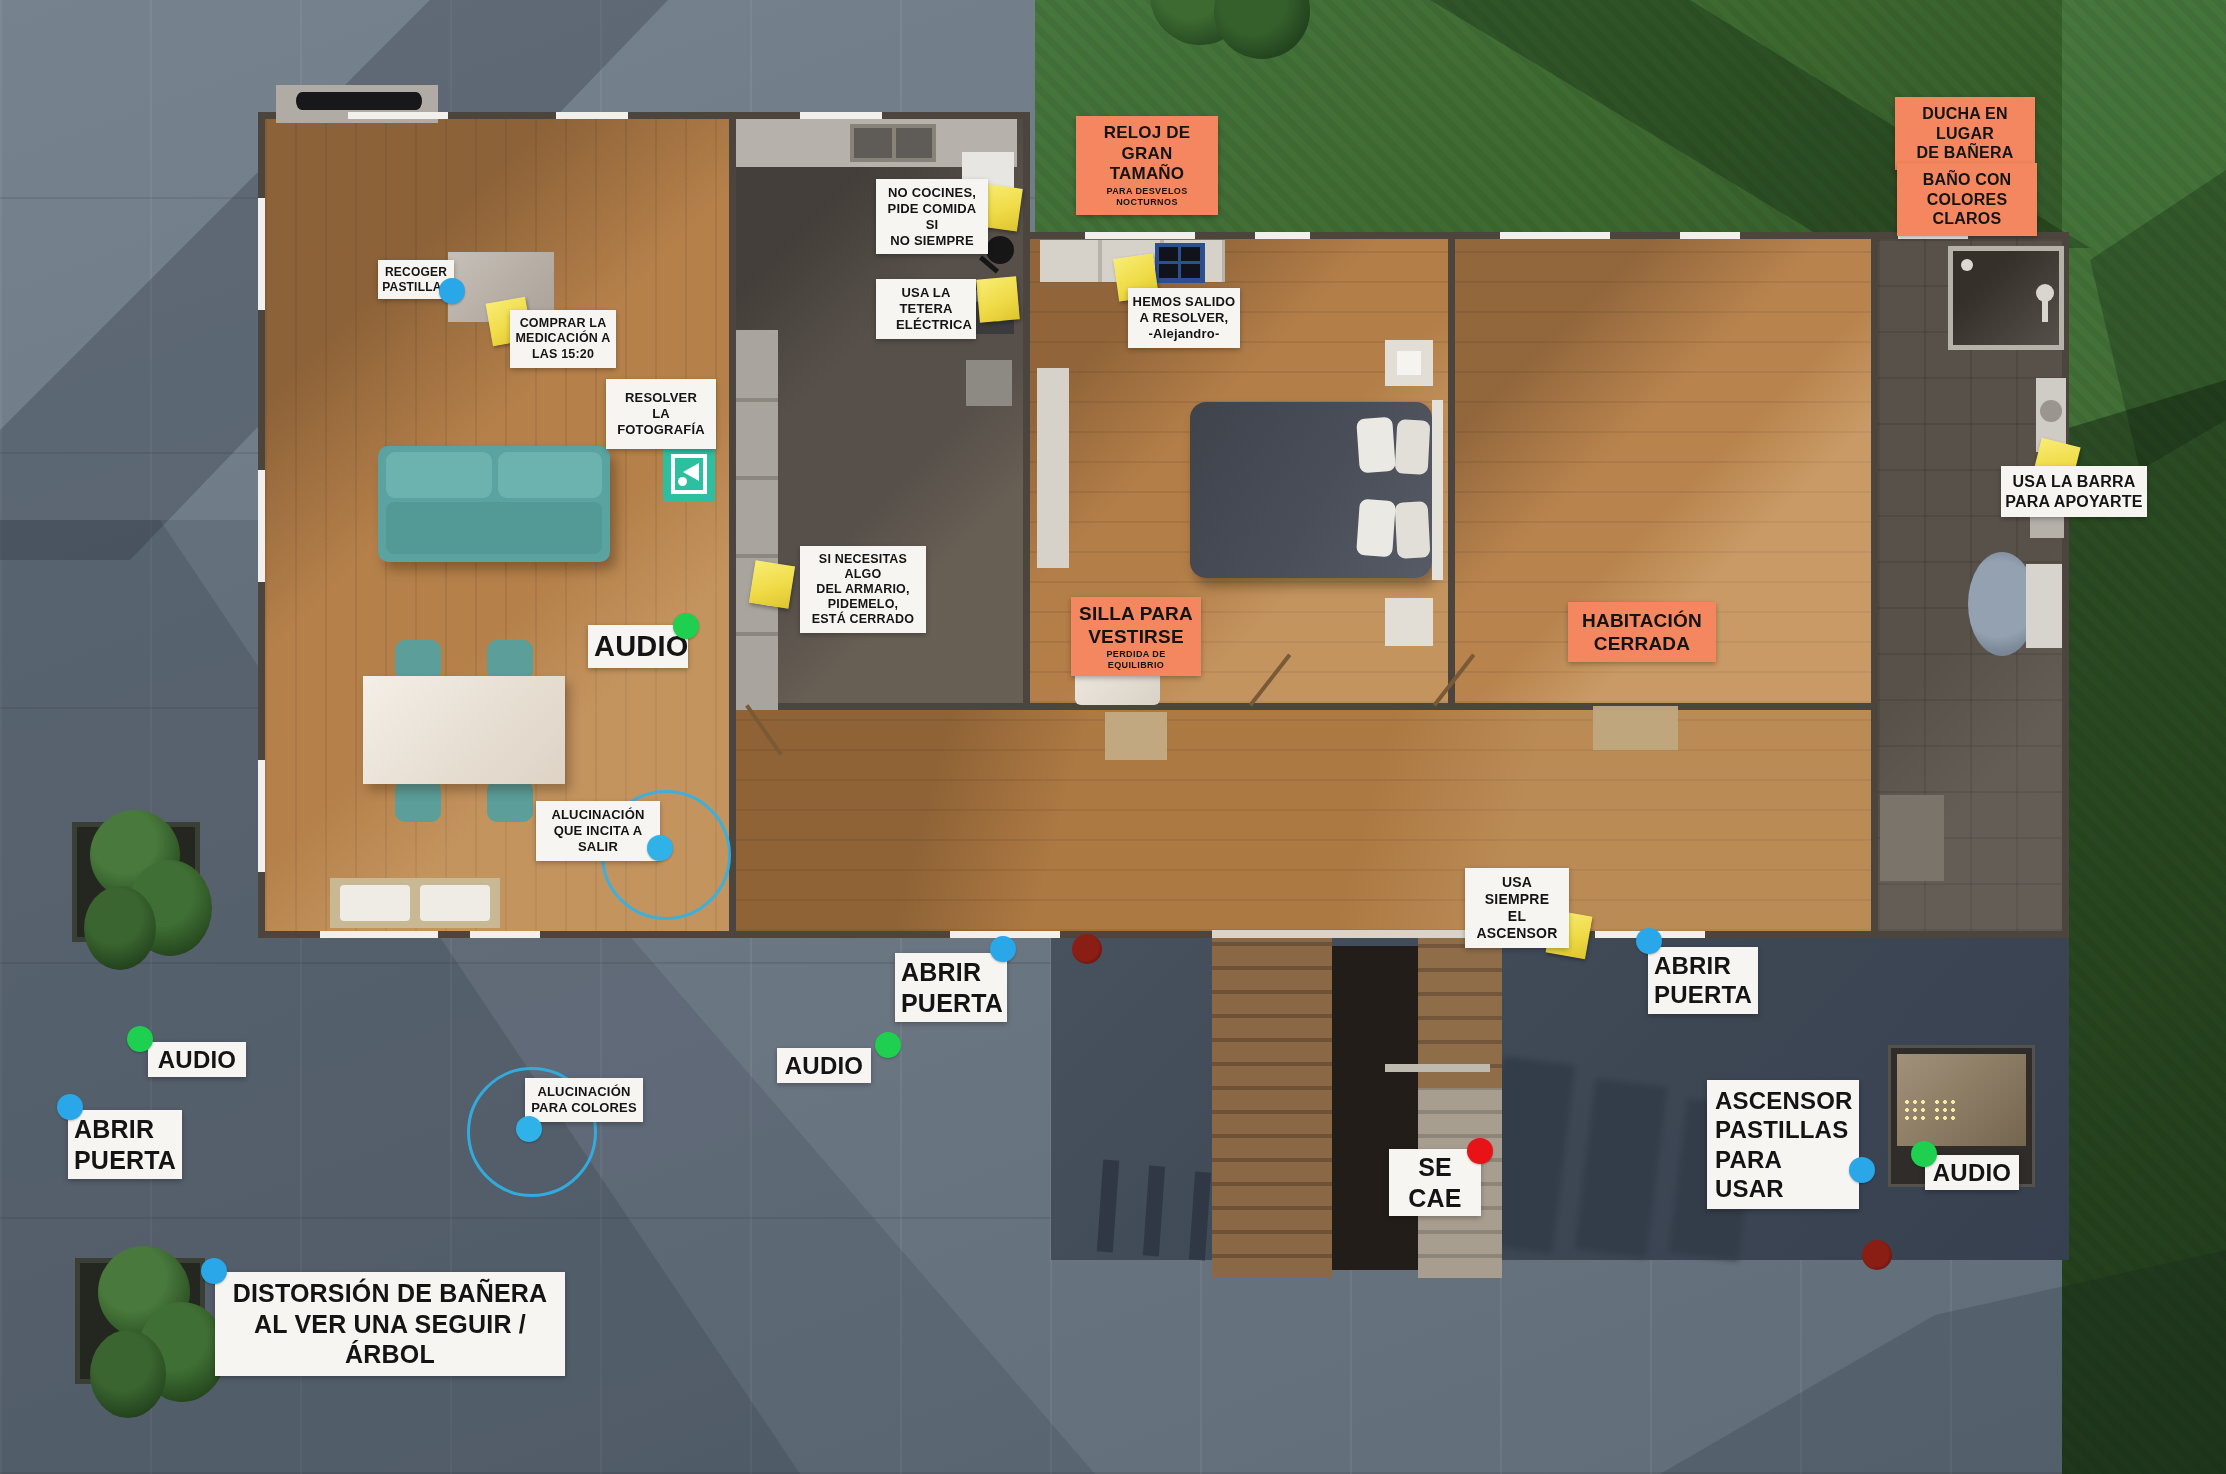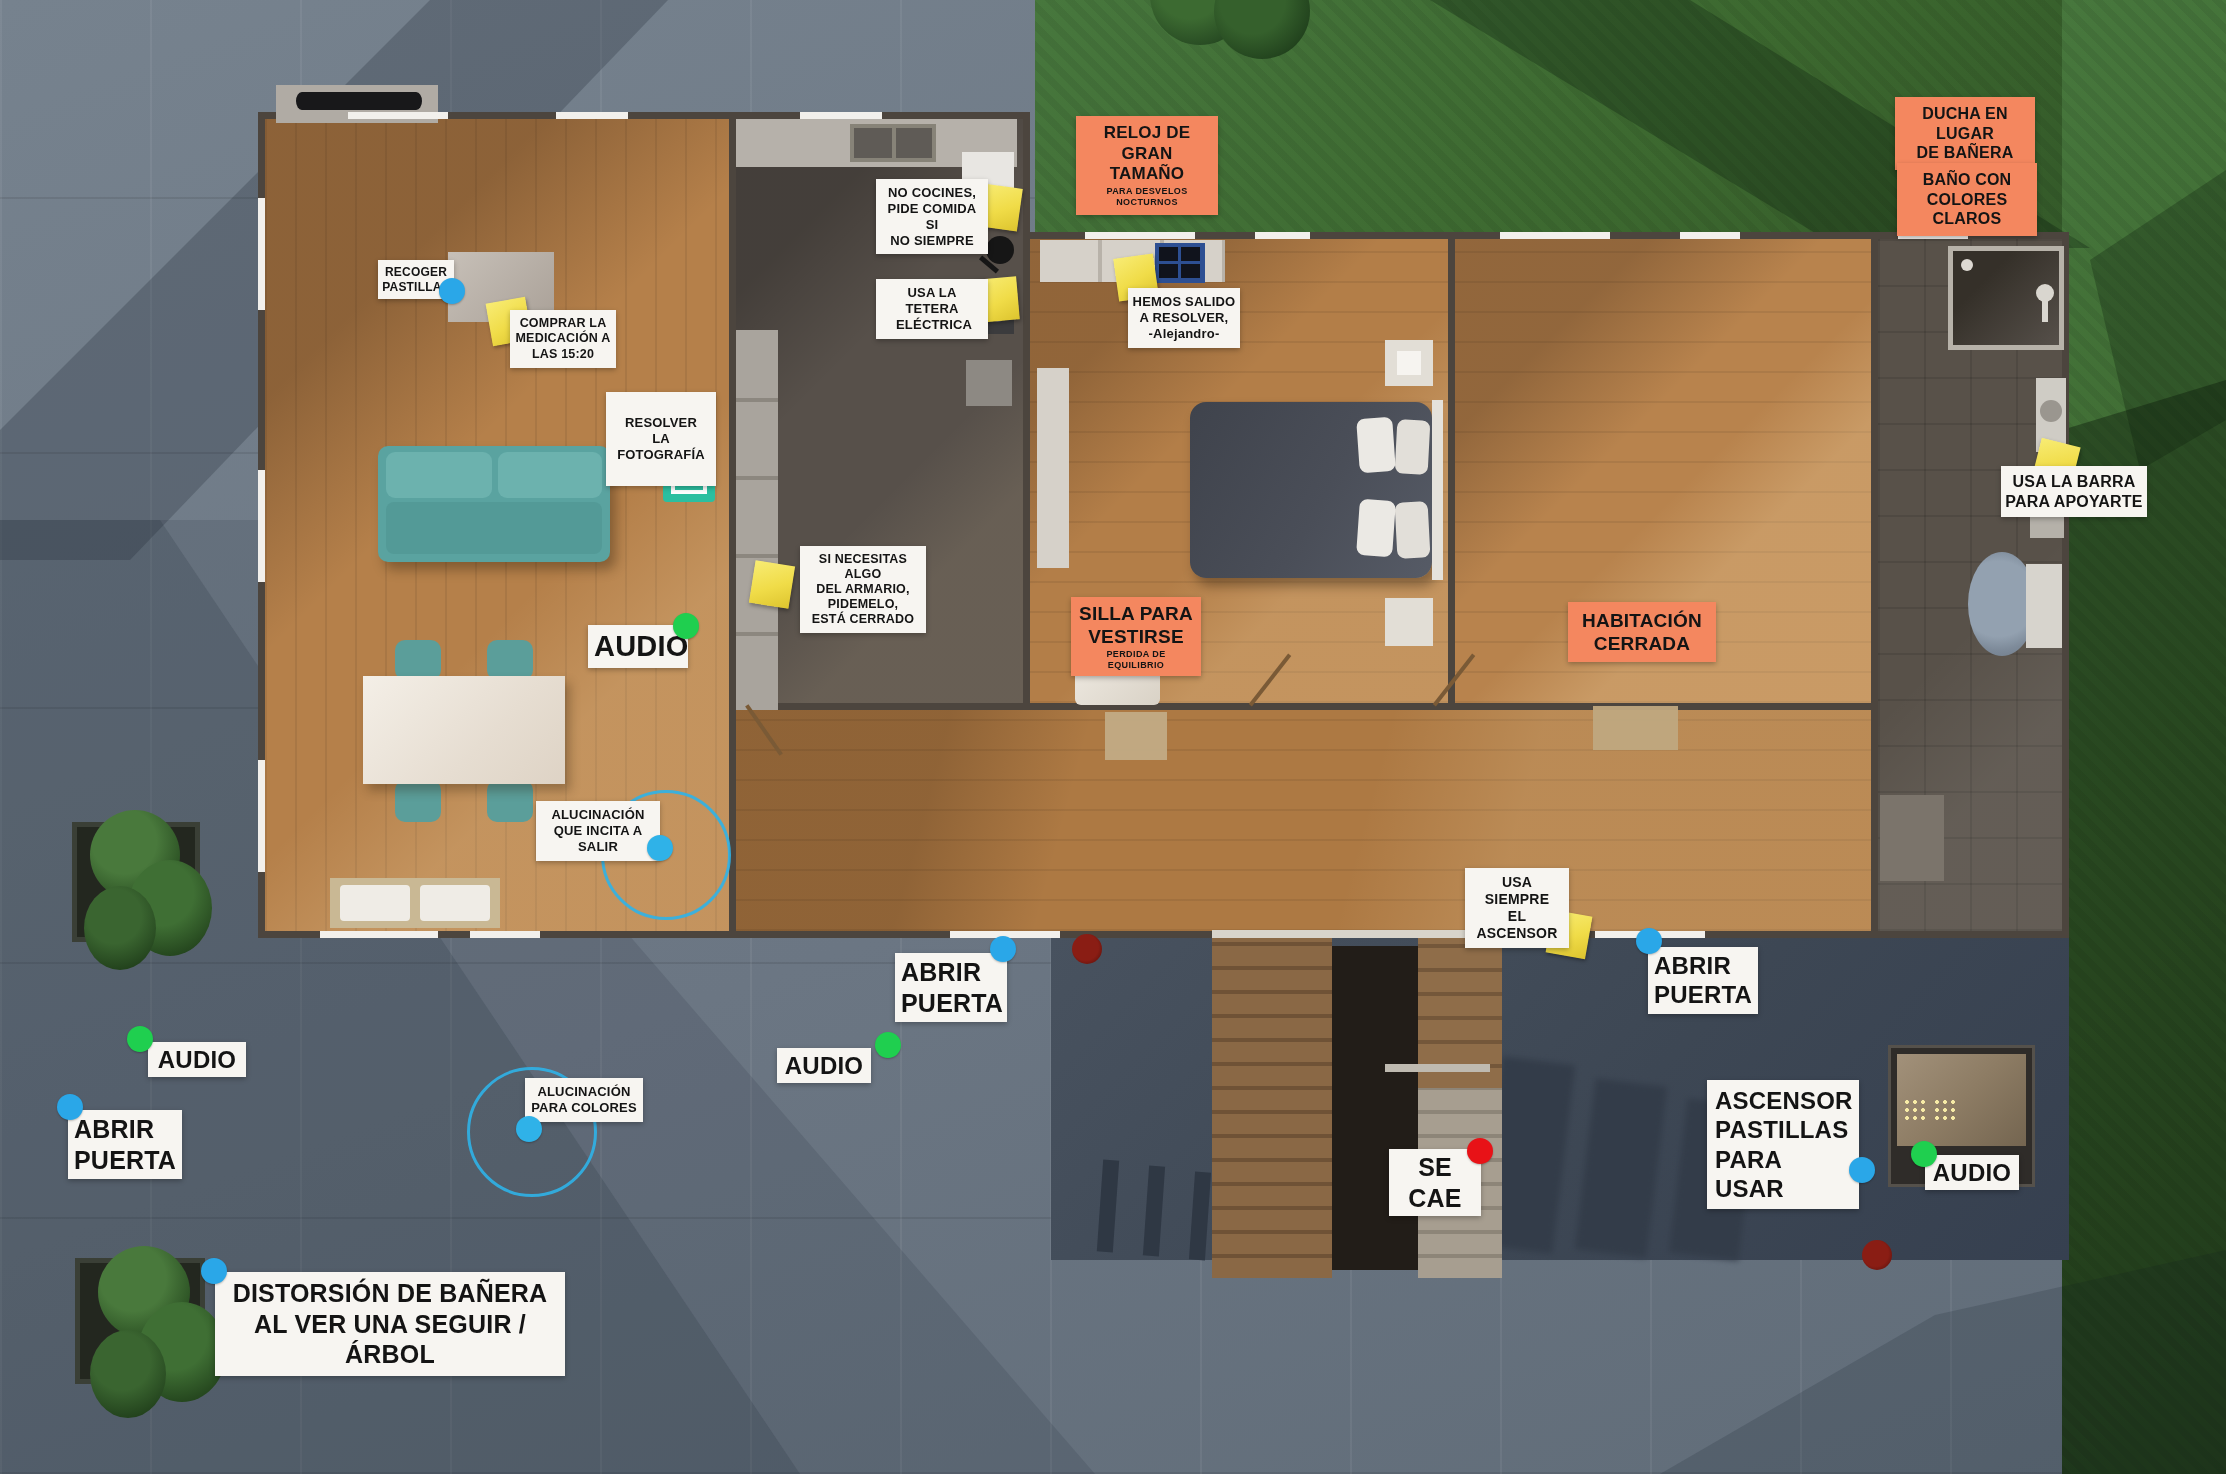--- a/index.html
+++ b/index.html
@@ -243,21 +243,21 @@
         <div>COLORES CLAROS</div>
       </div>
   </div>
   <div class="lbl" style="left:876px;top:179px;width:112px;font-size:13px;padding:6px 4px;">
     <div>
         <div>NO COCINES,</div>
         <div>PIDE COMIDA SI</div>
         <div>NO SIEMPRE</div>
       </div>
   </div>
-  <div class="lbl" style="left:876px;top:279px;width:112px;font-size:13px;padding:6px 20px;">
+  <div class="lbl" style="left:876px;top:279px;width:100px;font-size:13px;padding:6px 20px;">
     <div>
         <div>USA LA TETERA</div>
         <div>ELÉCTRICA</div>
       </div>
   </div>
   <div class="lbl" style="left:1128px;top:288px;width:112px;font-size:13px;padding:6px 4px;">
     <div>
         <div>HEMOS SALIDO</div>
         <div>A RESOLVER,</div>
         <div>-Alejandro-</div>
@@ -269,21 +269,21 @@
         <div>PASTILLAS</div>
       </div>
   </div>
   <div class="lbl" style="left:510px;top:310px;width:106px;font-size:12.5px;padding:6px 4px;">
     <div>
         <div>COMPRAR LA</div>
         <div>MEDICACIÓN A</div>
         <div>LAS 15:20</div>
       </div>
   </div>
-  <div class="lbl" style="left:606px;top:392px;width:110px;font-size:13px;padding:23px 4px;">
+  <div class="lbl" style="left:606px;top:379px;width:110px;font-size:13px;padding:11px 4px;">
     <div>
         <div>RESOLVER</div>
         <div>LA FOTOGRAFÍA</div>
       </div>
   </div>
   <div class="lbl" style="left:800px;top:546px;width:126px;font-size:12.5px;padding:6px 4px;line-height:1.2;">
     <div>
         <div>SI NECESITAS ALGO</div>
         <div>DEL ARMARIO,</div>
         <div>PIDEMELO,</div>

